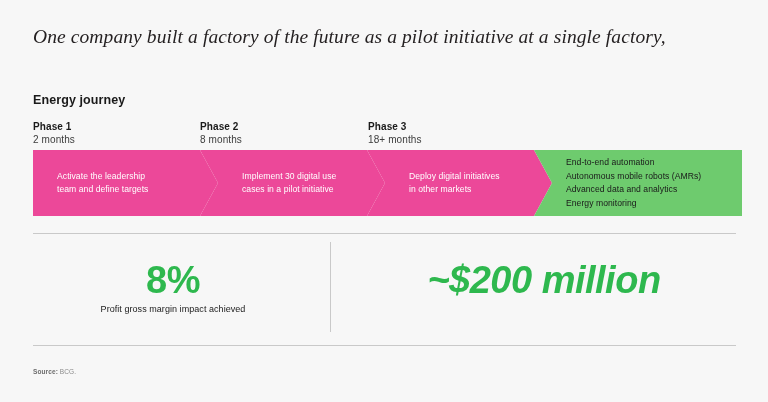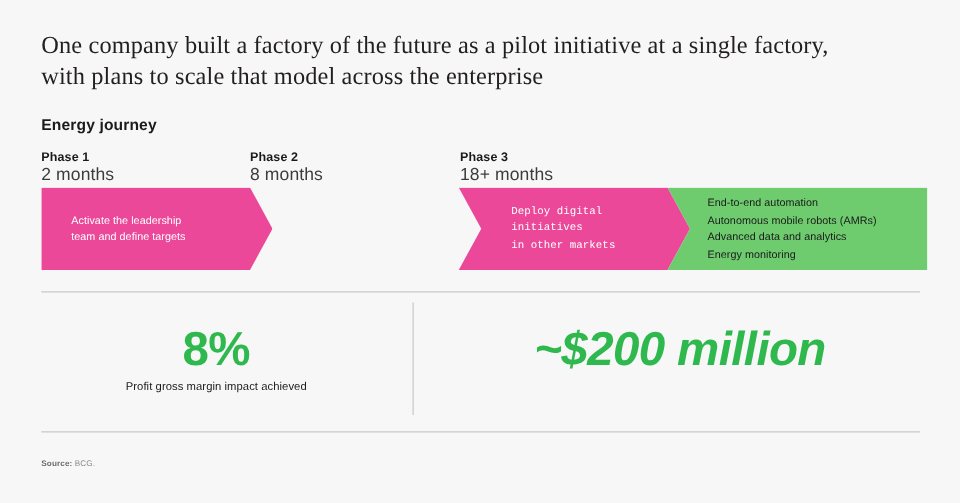--- a/index.html
+++ b/index.html
@@ -24,20 +24,21 @@
   .title {
     position: absolute;
     left: 33px;
     top: 24px;
     width: 700px;
     font-family: "Liberation Serif", serif;
     font-size: 19.5px;
     line-height: 25px;
     color: #231f20;
     letter-spacing: 0.1px;
+    font-style: italic;
   }
   .title-line { display: block; }
 
   
   .section-heading {
     position: absolute;
     left: 33px;
     top: 93px;
     font-size: 12.5px;
     font-weight: bold;
@@ -60,21 +61,21 @@
   .phase-label .pl-title {
     display: block;
     font-size: 10px;
     font-weight: bold;
     color: #1a1a1a;
     line-height: 13px;
     letter-spacing: 0.1px;
   }
   .phase-label .pl-sub {
     display: block;
-    font-size: 14px;
+    font-size: 10px;
     font-weight: normal;
     color: #3c3c3c;
     line-height: 13px;
     letter-spacing: 0.1px;
   }
 
   
   .chev-band {
     position: absolute;
     left: 33px;
@@ -170,21 +171,20 @@
   }
   .source b { color: #6d6d6d; font-weight: bold; }
 </style>
 </head>
 <body>
 
 <div class="page">
 
   <div class="title">
     <span class="title-line">One company built a factory of the future as a pilot initiative at a single factory,</span>
-    <span class="title-line">with plans to scale that model across the enterprise</span>
   </div>
 
   <div class="section-heading">Energy journey</div>
 
   <div class="phase-labels">
     <div class="phase-label" style="left:33px;">
       <span class="pl-title">Phase 1</span>
       <span class="pl-sub">2 months</span>
     </div>
     <div class="phase-label" style="left:200px;">
@@ -197,23 +197,27 @@
     </div>
   </div>
 
   <div class="chev-band">
 
     <div class="chev chev-dark chev-arrow" style="left:0px; width:185px;">
       <span class="chev-text" style="padding-left:24px; padding-right:26px;">Activate the leadership
 team and define targets</span>
     </div>
 
+    <div class="chev chev-dark chev-mid" style="left:167px; width:185px;">
+      <span class="chev-text" style="padding-left:42px; padding-right:26px;">Implement 30 digital use
+cases in a pilot initiative</span>
+    </div>
 
     <div class="chev chev-dark chev-mid" style="left:334px; width:185px;">
-      <span class="chev-text" style="padding-left:42px; padding-right:26px;font-family:Liberation Mono, monospace;">Deploy digital initiatives
+      <span class="chev-text" style="padding-left:42px; padding-right:26px;">Deploy digital initiatives
 in other markets</span>
     </div>
 
     <div class="chev chev-light chev-end" style="left:501px; width:208px;">
       <span class="chev-text" style="padding-left:32px; padding-right:10px;">End-to-end automation
 Autonomous mobile robots (AMRs)
 Advanced data and analytics
 Energy monitoring</span>
     </div>
 

